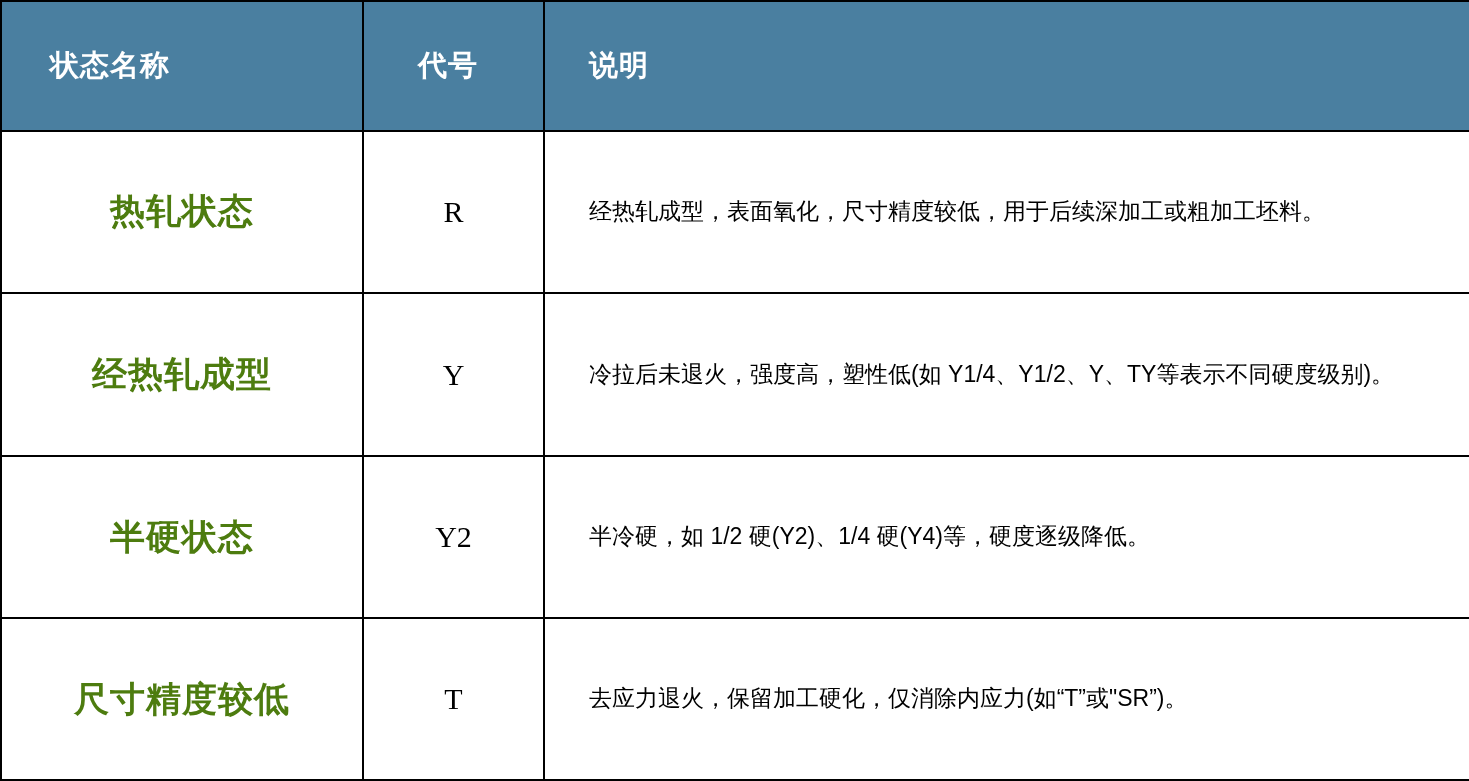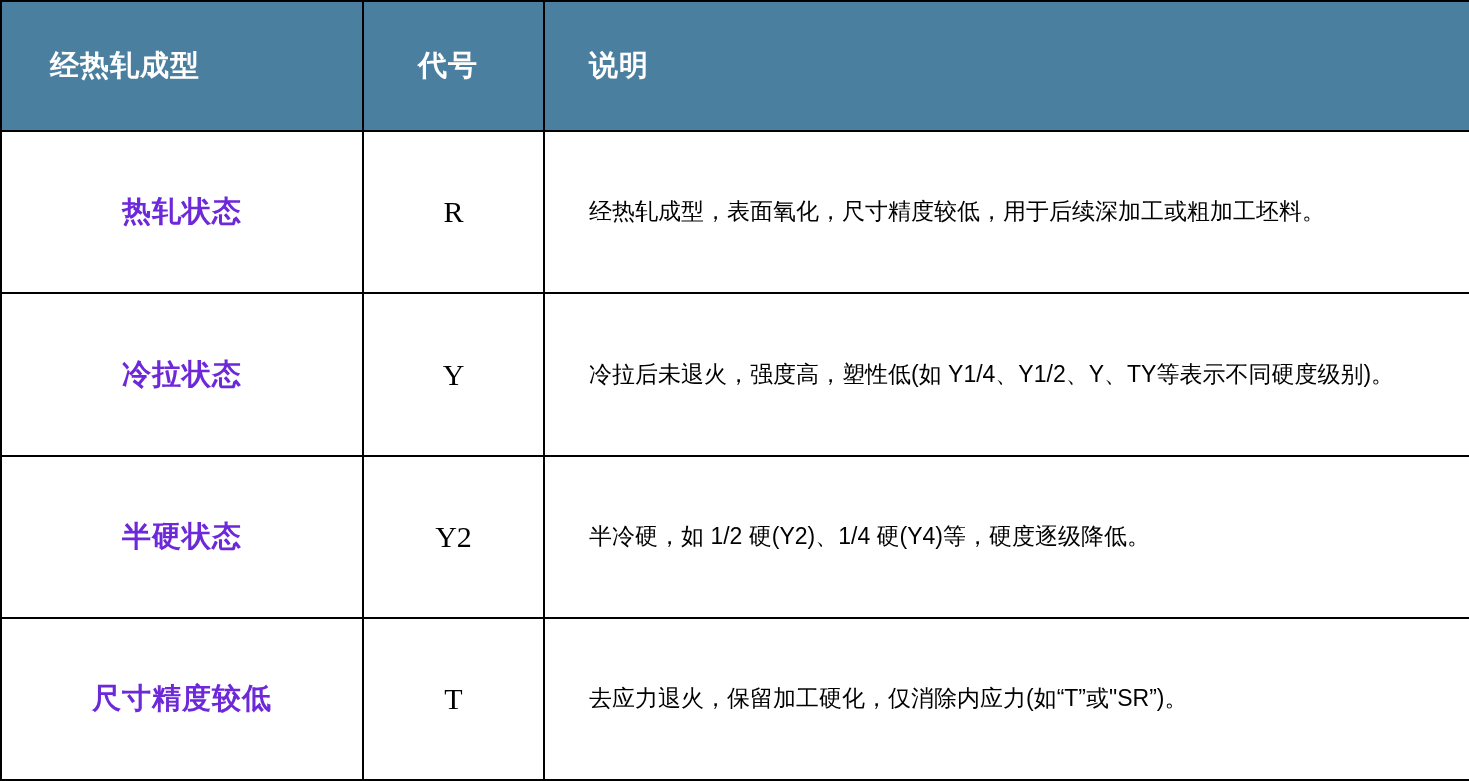--- a/index.html
+++ b/index.html
@@ -48,22 +48,22 @@
   }
   .state-table thead th.th-code {
     padding-left: 54px;
   }
   .state-table thead th.th-desc {
     padding-left: 44px;
   }
   .cell-name {
     text-align: center;
     font-weight: bold;
-    font-size: 29px;
-    color: #6d28d9;
+    font-size: 35px;
+    color: #4d7c0f;
     letter-spacing: 1px;
   }
   .cell-code {
     text-align: center;
     font-size: 30px;
     color: #000000;
     font-family: "Liberation Serif", "DejaVu Serif", serif;
   }
   .cell-desc {
     text-align: left;
@@ -83,33 +83,33 @@
 
 <div class="sheet">
   <table class="state-table">
     <colgroup>
       <col class="col-name">
       <col class="col-code">
       <col class="col-desc">
     </colgroup>
     <thead>
       <tr>
-        <th class="th-name">经热轧成型</th>
+        <th class="th-name">状态名称</th>
         <th class="th-code">代号</th>
         <th class="th-desc">说明</th>
       </tr>
     </thead>
     <tbody>
       <tr class="row-1">
         <td class="cell-name">热轧状态</td>
         <td class="cell-code">R</td>
         <td class="cell-desc">经热轧成型，表面氧化，尺寸精度较低，用于后续深加工或粗加工坯料。</td>
       </tr>
       <tr class="row-2">
-        <td class="cell-name">冷拉状态</td>
+        <td class="cell-name">经热轧成型</td>
         <td class="cell-code">Y</td>
         <td class="cell-desc">冷拉后未退火，强度高，塑性低(如 Y1/4、Y1/2、Y、TY等表示不同硬度级别)。</td>
       </tr>
       <tr class="row-4">
         <td class="cell-name">半硬状态</td>
         <td class="cell-code">Y2</td>
         <td class="cell-desc">半冷硬，如 1/2 硬(Y2)、1/4 硬(Y4)等，硬度逐级降低。</td>
       </tr>
       <tr class="row-5">
         <td class="cell-name">尺寸精度较低</td>

